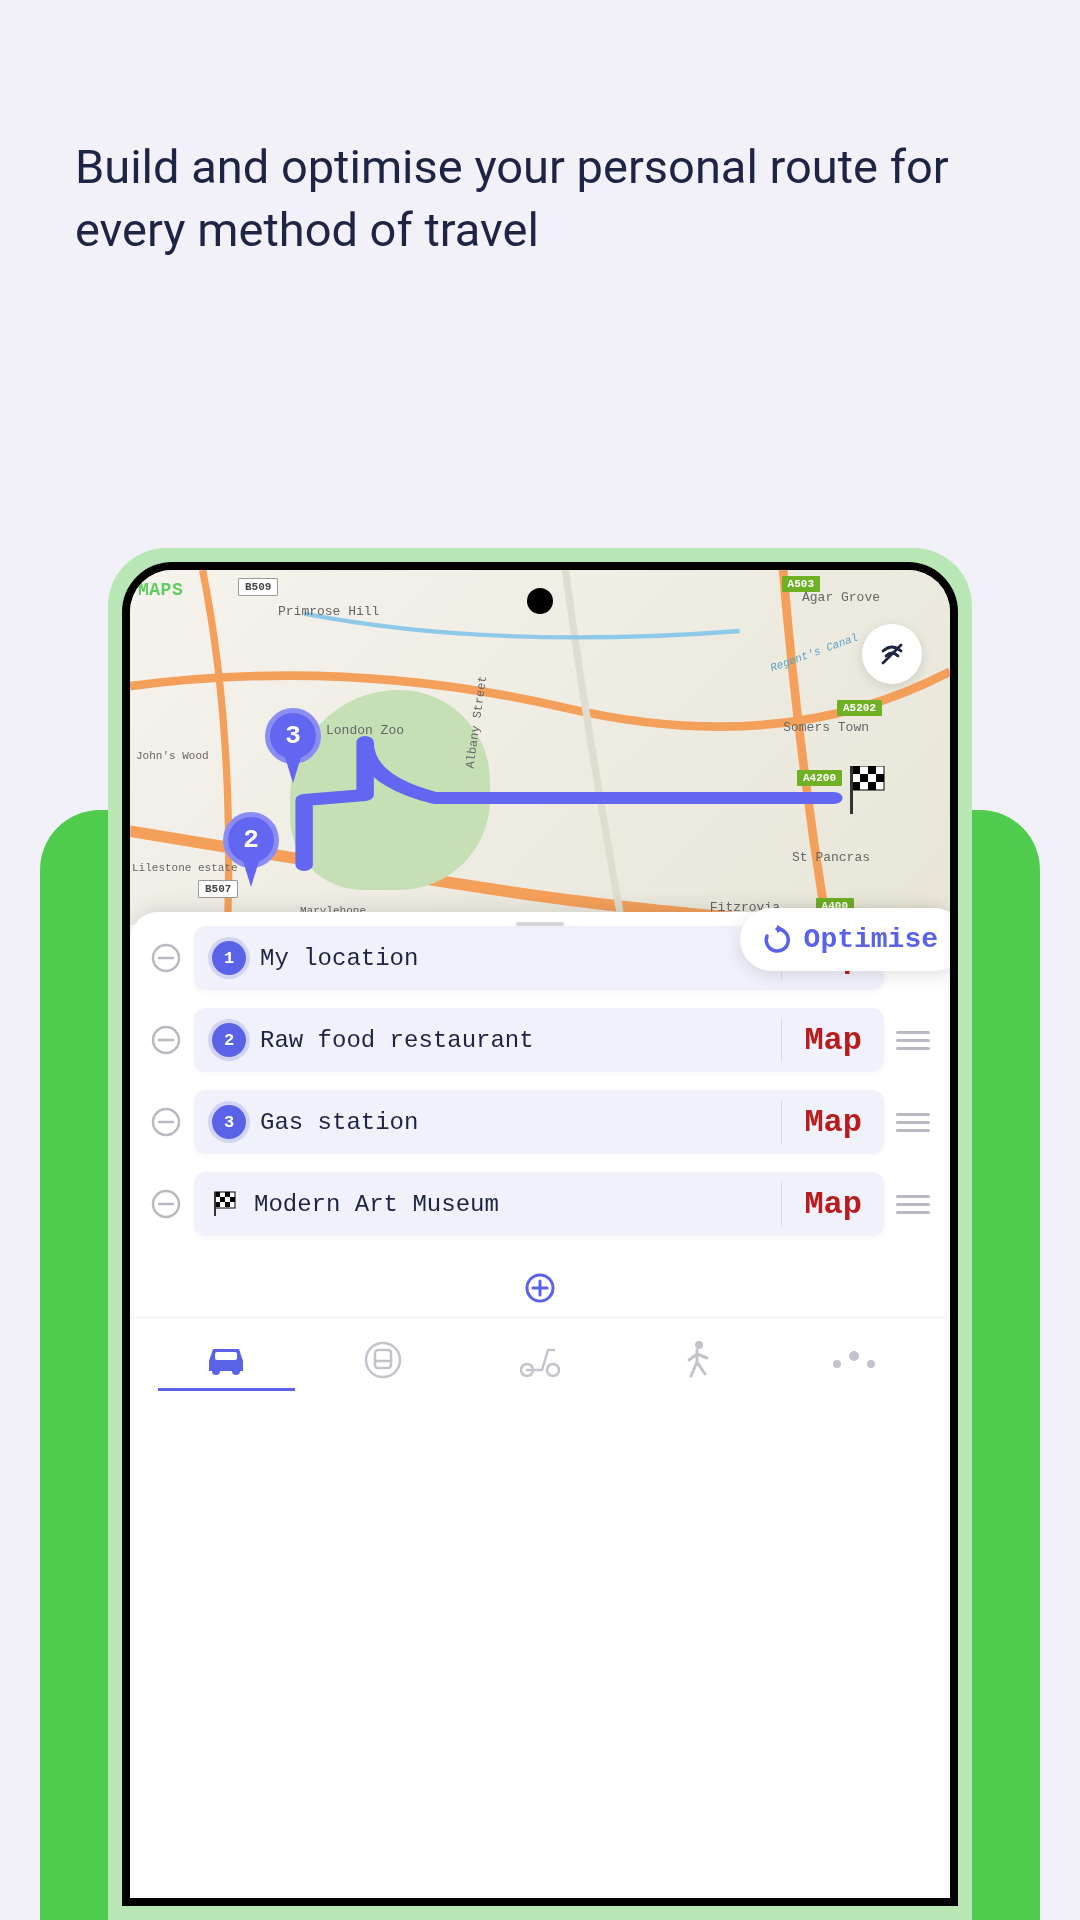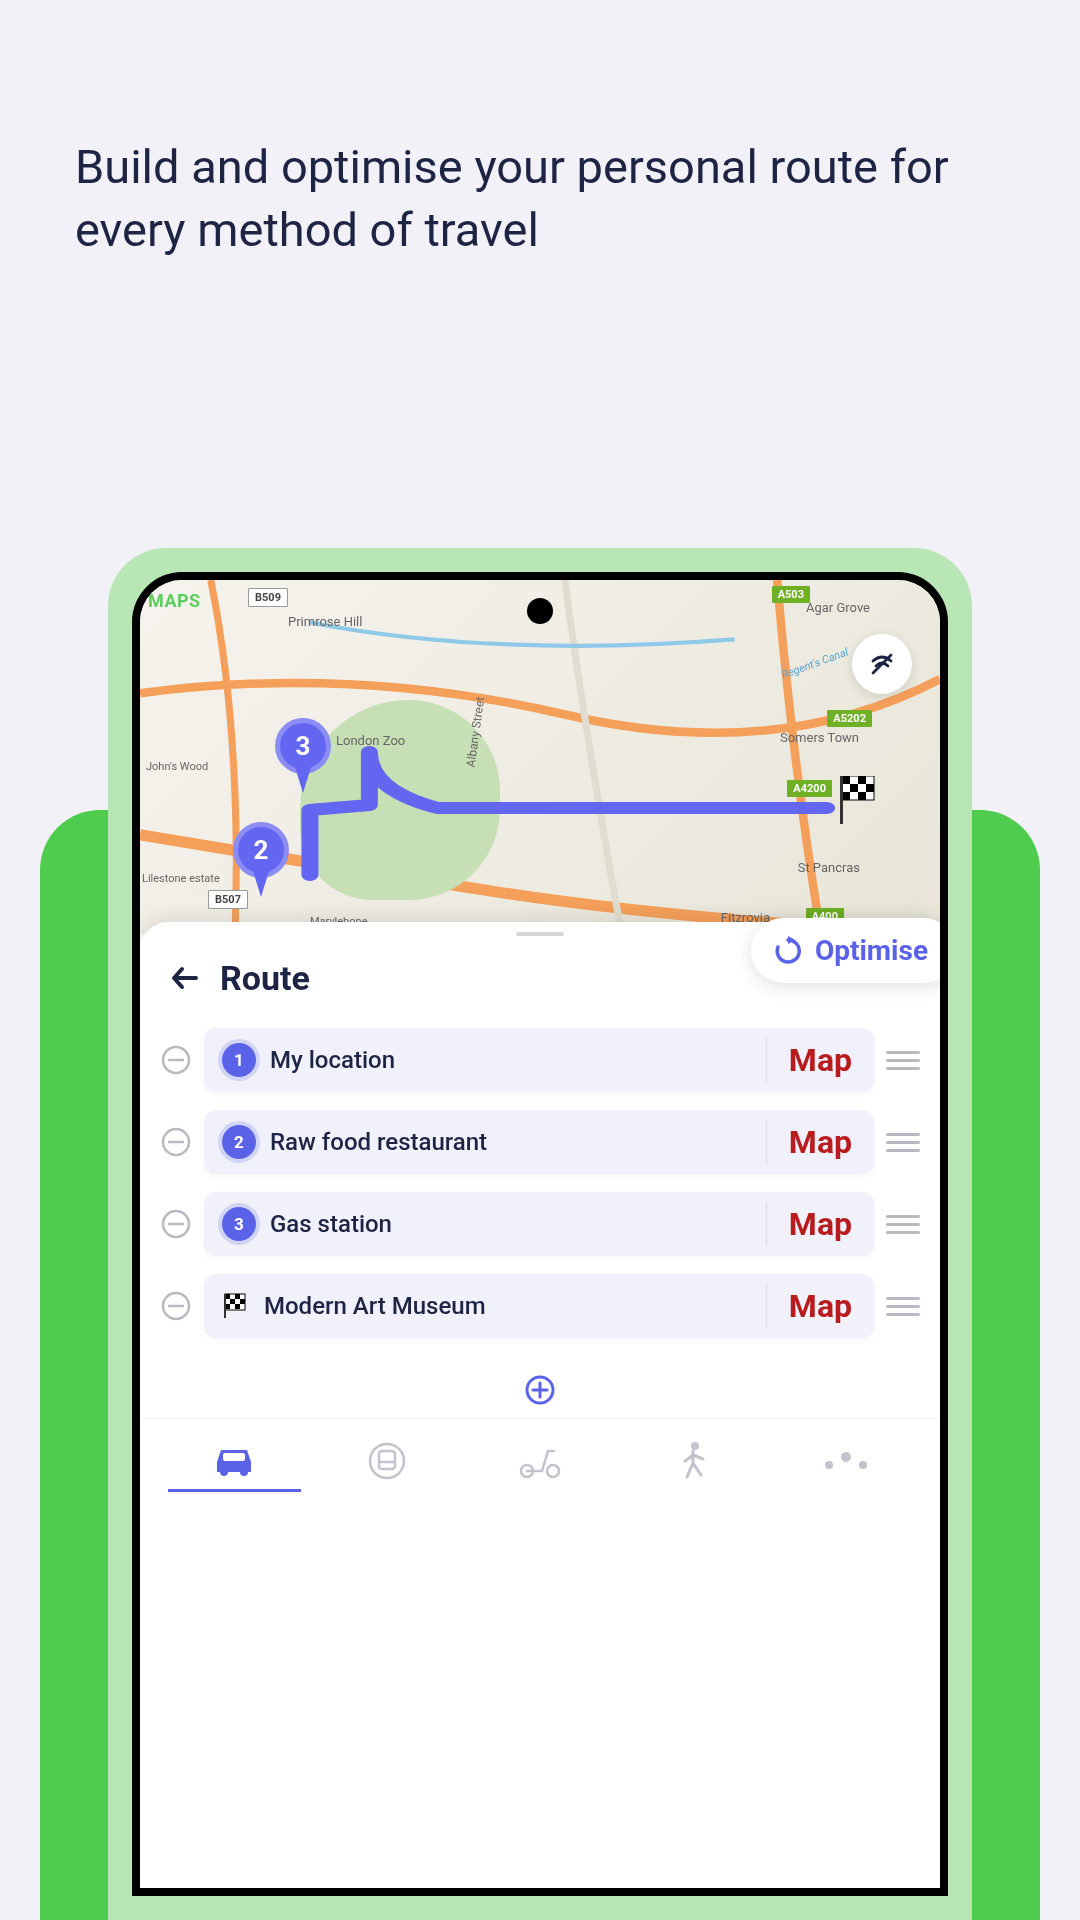--- a/index.html
+++ b/index.html
@@ -39,22 +39,23 @@
   z-index: 0;
 }
 .phone {
   position: absolute;
   left: 108px;
   right: 108px;
   top: 548px;
   bottom: 0;
   background: #b8e6b5;
   border-radius: 58px 58px 0 0;
-  padding: 24px;
+  padding: 14px;
   z-index: 5;
+  font-family: Liberation Mono, monospace;
 }
 .phone-inner {
   width: 100%;
   height: 100%;
   background: #000;
   border-radius: 50px 50px 0 0;
   padding: 8px;
 }
 .screen {
   width: 100%;
@@ -438,28 +439,20 @@
         <div class="panel-handle"></div>
 
         <div class="optimise-btn">
           <svg width="30" height="30" viewBox="0 0 30 30">
             <path d="M15,4 A11,11 0 1 1 5,11" stroke="#5a63e8" stroke-width="3.5" fill="none" stroke-linecap="round"></path>
             <path d="M15,0 L15,8 L22,4 Z" fill="#5a63e8"></path>
           </svg>
           <span class="optimise-text">Optimise</span>
         </div>
 
-        <div class="panel-header">
-          <span class="back-arrow">
-            <svg viewBox="0 0 34 34">
-                <path d="M28,17 L6,17 M14,8 L6,17 L14,26" stroke="#1e2444" stroke-width="4" fill="none" stroke-linecap="round" stroke-linejoin="round"></path>
-              </svg>
-          </span>
-          <span class="panel-title">Route</span>
-        </div>
 
         <div class="stops" id="stops-container">
             <div class="stop-row">
     <span class="remove-btn">
       <svg viewBox="0 0 32 32">
                   <circle cx="16" cy="16" r="13" stroke="#b9b9c1" stroke-width="2.5" fill="none"></circle>
                   <line x1="9" y1="16" x2="23" y2="16" stroke="#b9b9c1" stroke-width="2.5" stroke-linecap="round"></line>
                 </svg>
     </span>
     <div class="stop-card">

